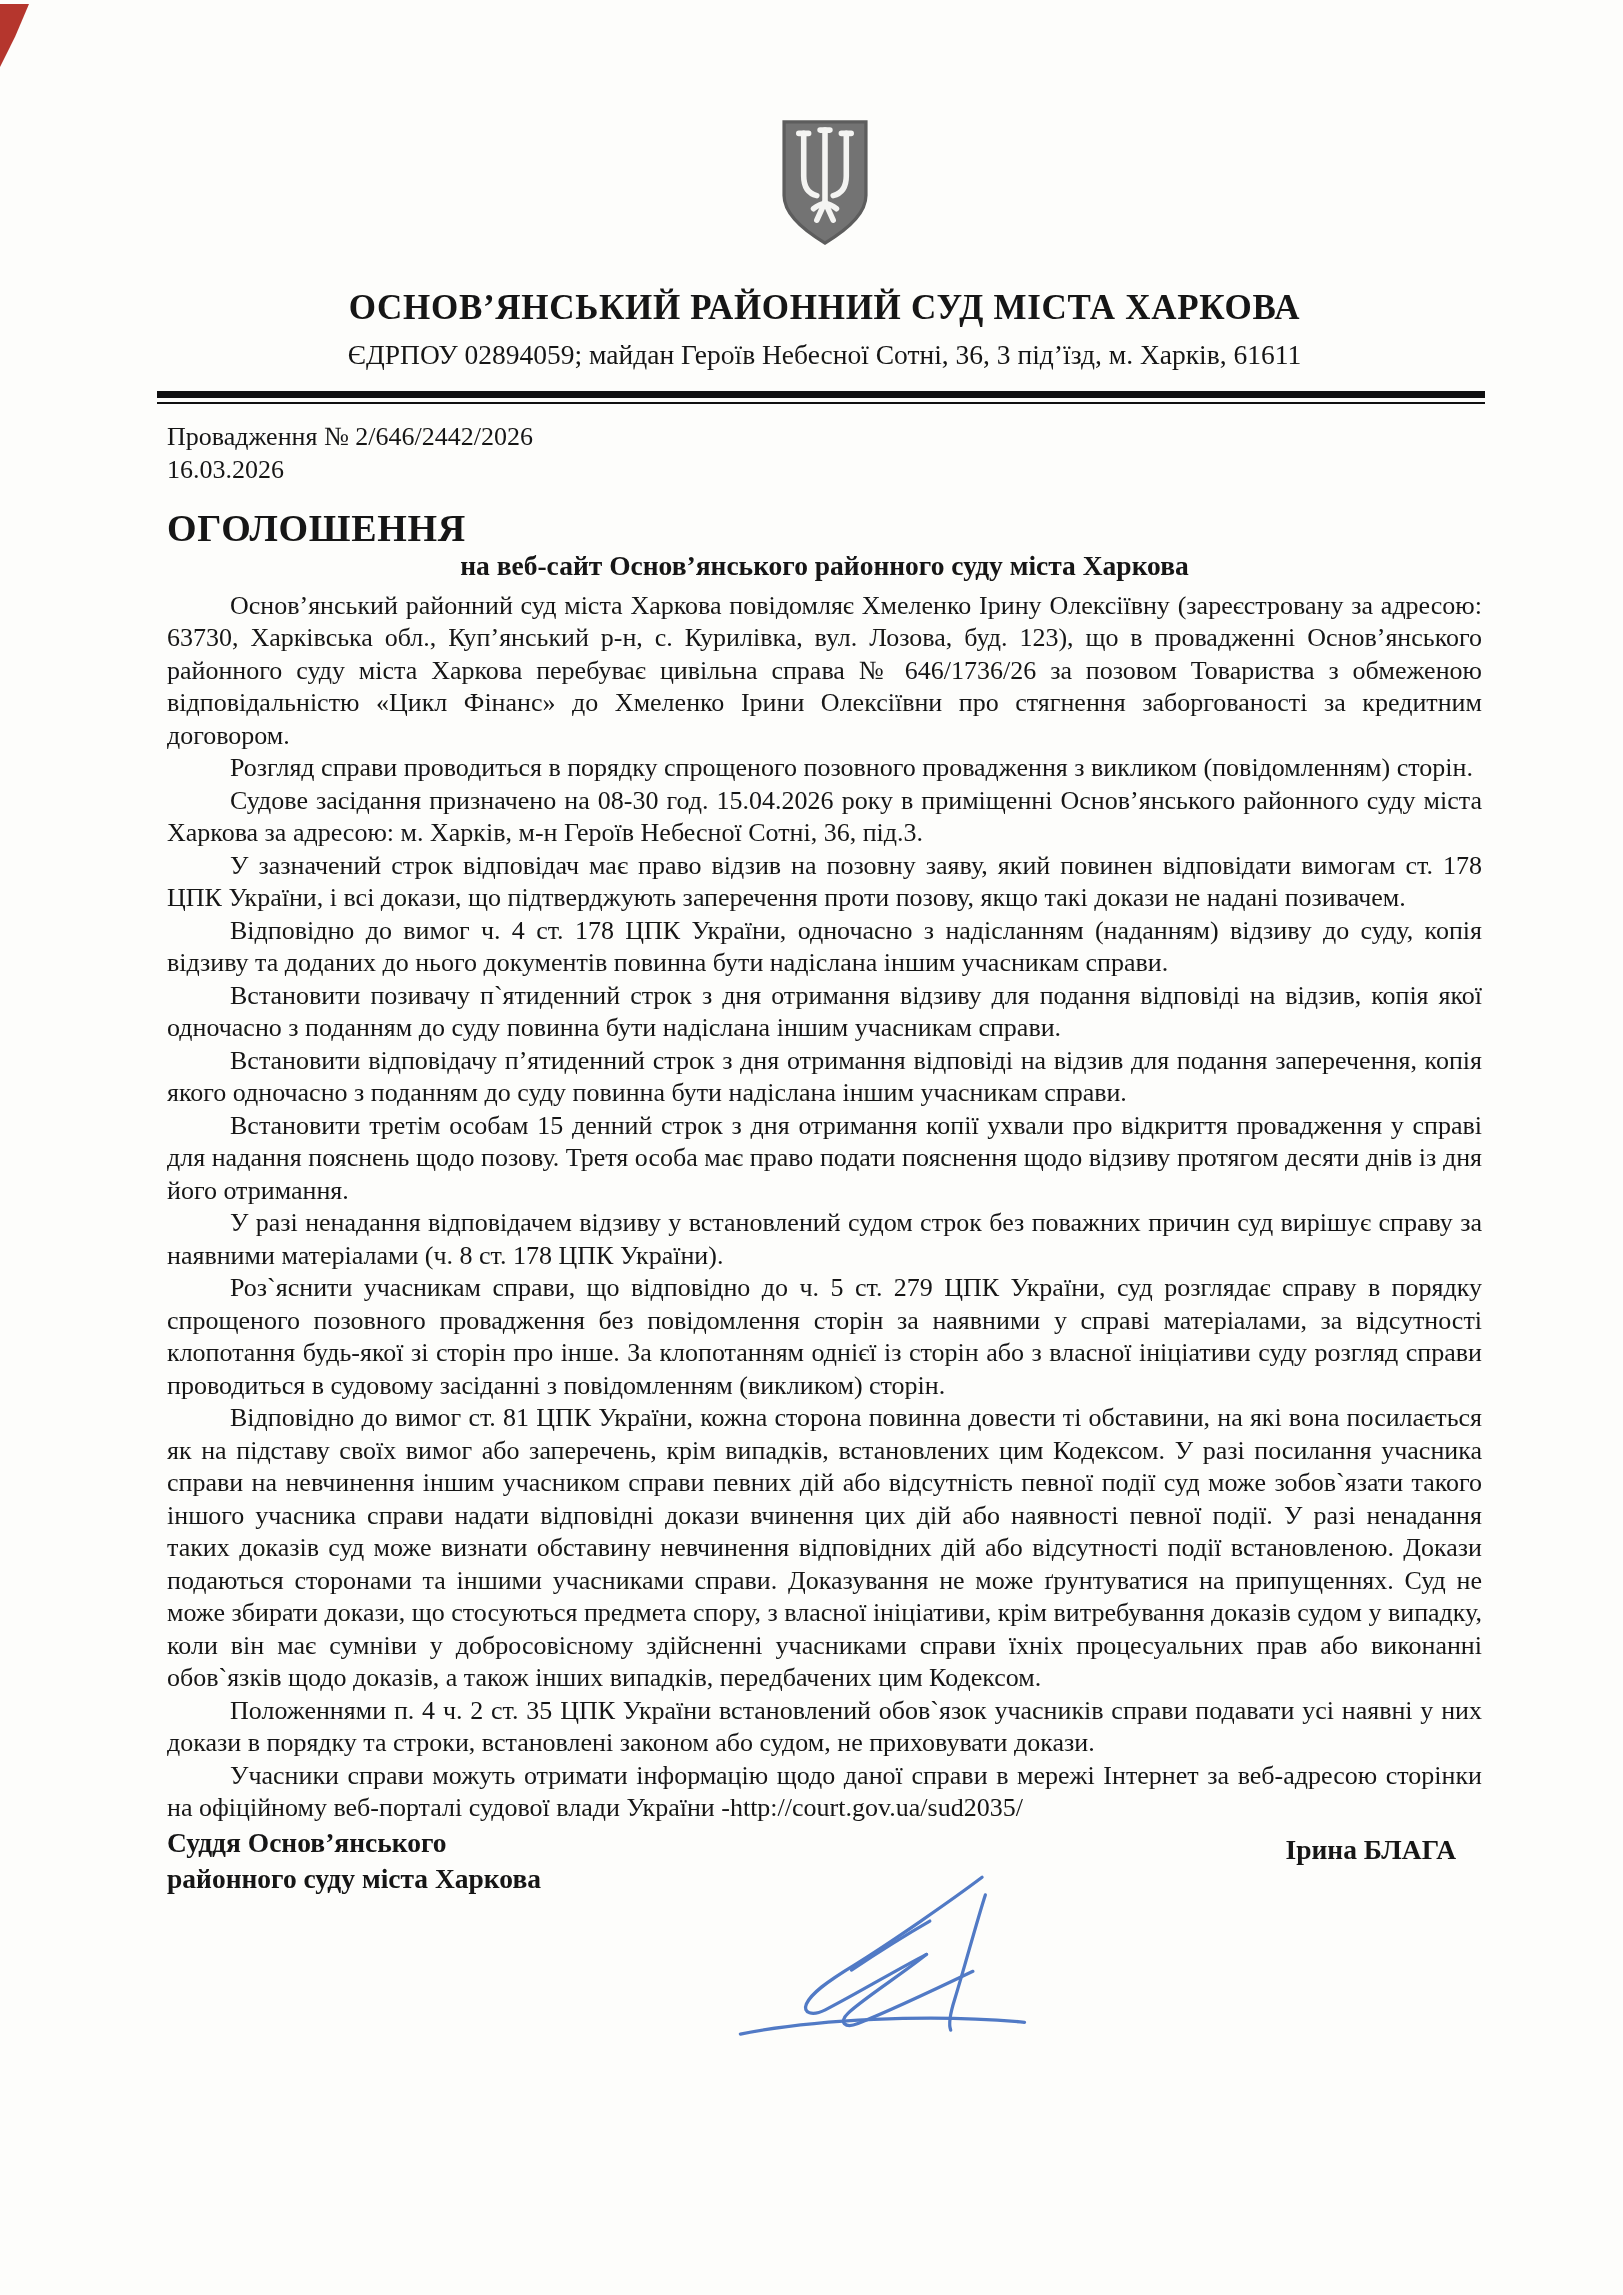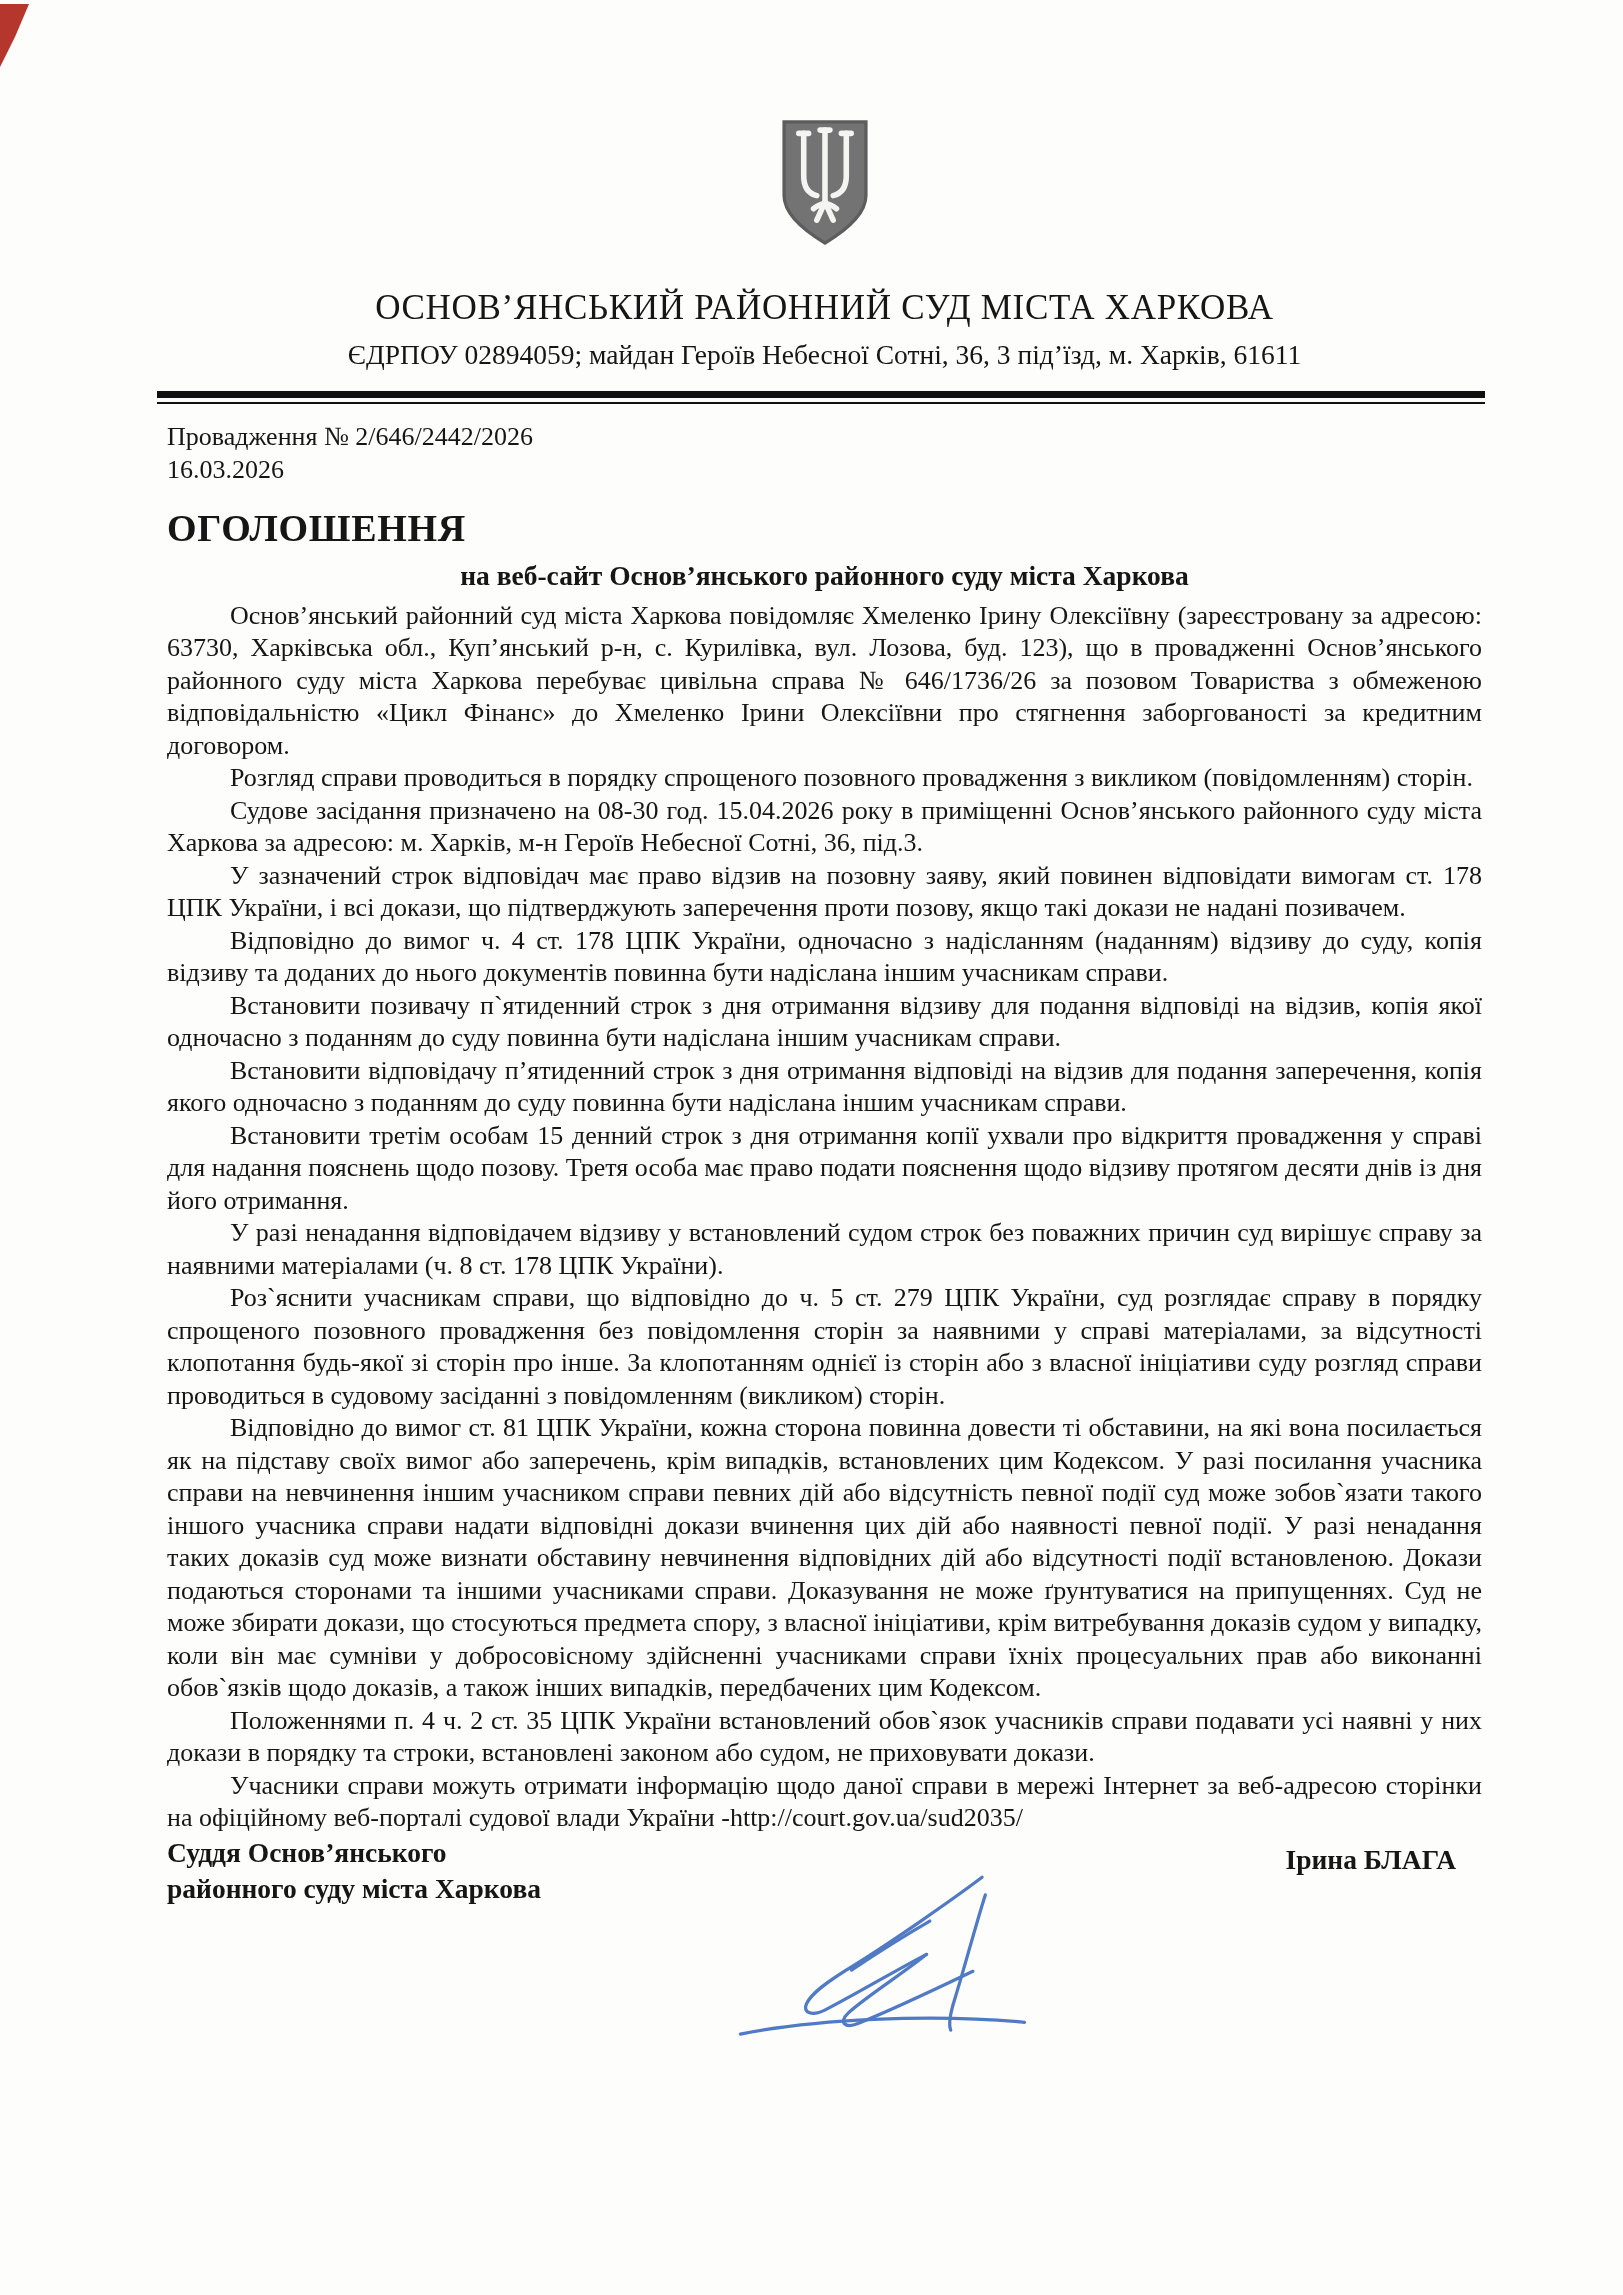--- a/index.html
+++ b/index.html
@@ -2,29 +2,29 @@
 <html style="font-size:10.5px"><head>
 <meta charset="utf-8">
 <style>
   html,body{margin:0;padding:0;background:#d9d9d9;}
   .page{width:1623px;height:2295px;background:#fdfdfb;position:relative;overflow:hidden;
         font-family:"Liberation Serif",serif;color:#161616;}
   .content{padding:0 141px 0 167px;}
   .corner-mark{position:absolute;top:3.9px;left:0;width:29px;height:63px;background:#b5362d;
         clip-path:polygon(0 0,100% 0,52% 52%,0 100%);}
   .emblem-wrap{padding-top:117px;text-align:center;}
-  .court-name{text-align:center;font-weight:normal;font-size:35px;margin-top:38px;letter-spacing:0.7px;}
+  .court-name{text-align:center;font-weight:bold;font-size:35px;margin-top:38px;letter-spacing:0.7px;}
   .addr{text-align:center;font-size:27.5px;margin-top:11px;}
   .contact{text-align:center;font-size:27.5px;margin-top:3.9px;}
   .rule{margin-top:19.6px;margin-left:-10.5px;margin-right:-2.6px;
         border-top:7.2px solid #101010;border-bottom:2.6px solid #101010;height:4.6px;}
   .case-block{margin-top:15.7px;font-size:26px;line-height:1.28;}
   .case-block div{margin:0;}
   .doc-title{text-align:left;font-weight:bold;font-size:38px;margin-top:19.6px;letter-spacing:0.7px;}
-  .doc-subtitle{text-align:center;font-weight:bold;font-size:27.5px;margin-top:10px;}
+  .doc-subtitle{text-align:center;font-weight:bold;font-size:27.5px;margin-top:0;}
   .body-text{margin-top:7.9px;}
   .body-text p{margin:0;font-size:26px;line-height:1.25;text-align:justify;text-indent:63px;}
   .sig-row{display:flex;justify-content:space-between;font-size:27.5px;font-weight:bold;}
   .sig-left{line-height:1.3;}
   .sig-right{padding-top:9.2px;padding-right:26px;white-space:nowrap;}
   .signature-svg{position:absolute;left:655px;top:1859px;pointer-events:none;}
 </style>
 </head>
 <body>
 

